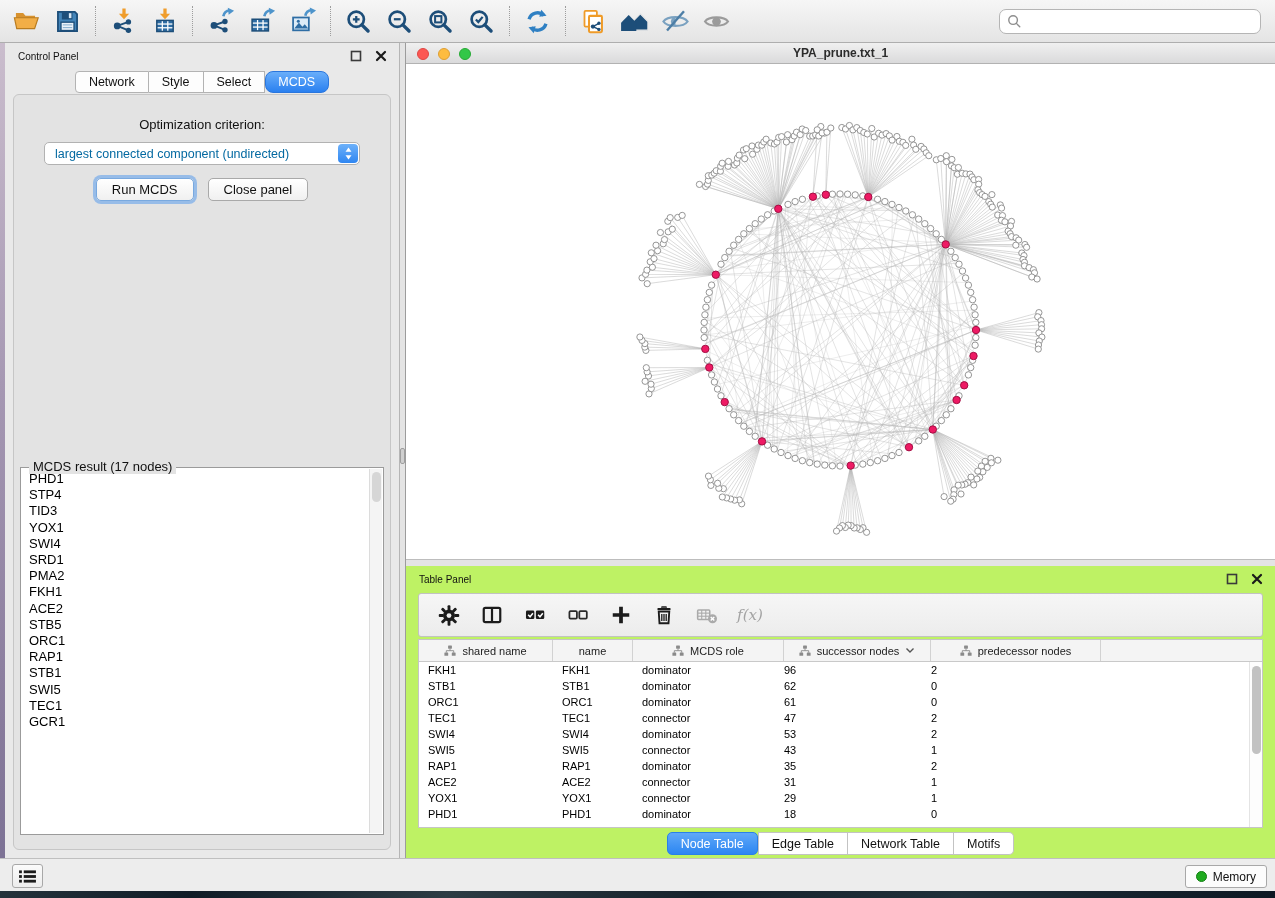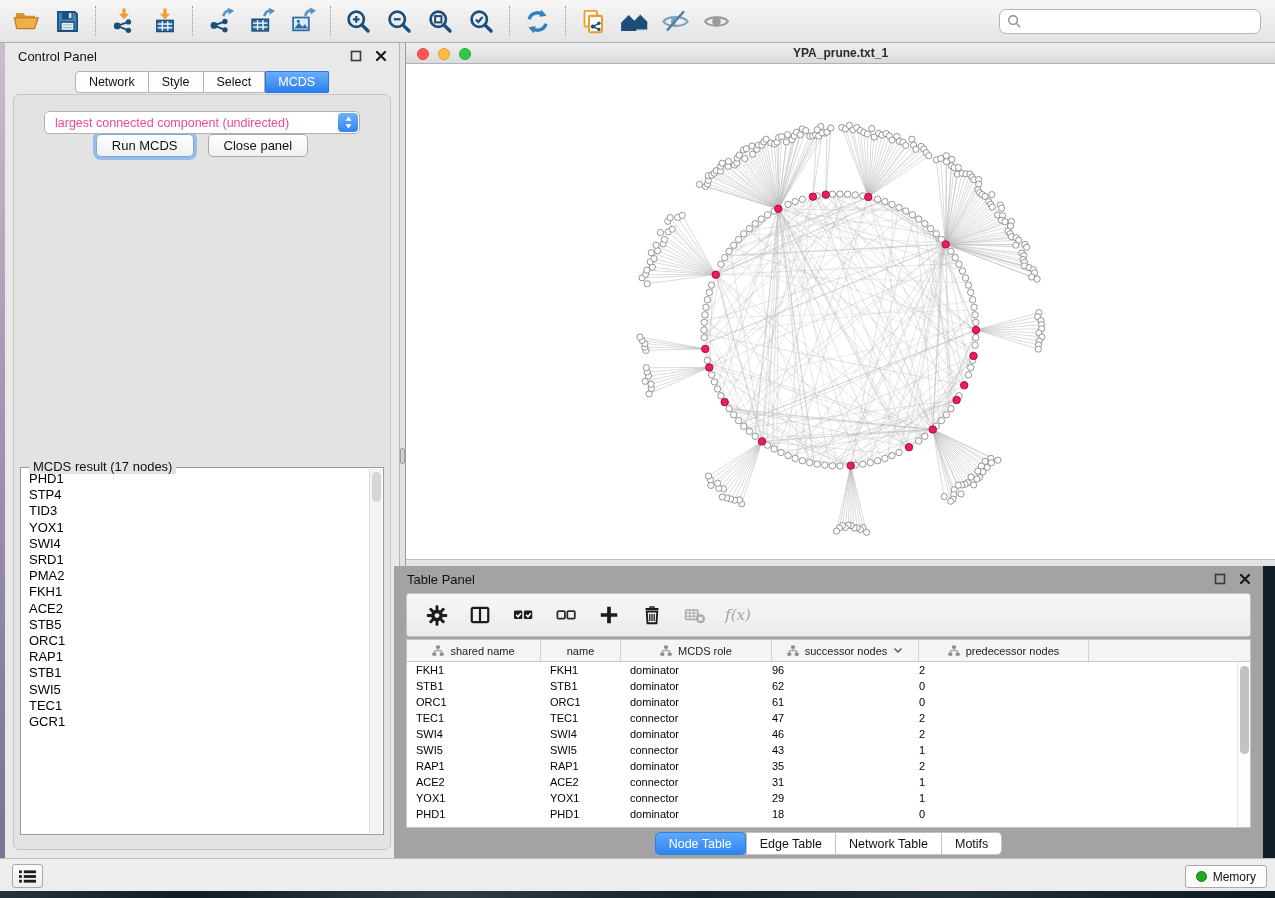--- a/index.html
+++ b/index.html
@@ -19,39 +19,39 @@
   .searchbox input { border:none; outline:none; flex:1; font-size:12px; font-family:"Liberation Sans",sans-serif; background:transparent; height:100%; }
 
   
   .left-strip { position:absolute; left:0; top:43px; width:5px; height:848px;
     background:linear-gradient(#cabdcd,#a698b3 40%,#887b9c 80%,#7a7093); }
   .bottom-strip { position:absolute; left:0; top:891px; width:1275px; height:7px;
     background:linear-gradient(90deg,#25333c,#101c27 15%,#2d3c44 35%,#16222c 55%,#20303a 75%,#0d1823); }
 
   
   .panel-titlebar { position:relative; height:26px; display:flex; align-items:center; padding-left:13px;
-    font-size:13px; color:#111; }
+    font-size:10px; color:#111; }
   .pt-icons { position:absolute; right:12px; top:7px; display:flex; gap:13px; align-items:center; }
   .pt-icons span { display:flex; }
 
   
   .control-panel { position:absolute; left:5px; top:43px; width:395px; height:815px; background:#e9e9e9;
     border-right:1px solid #b5b5b5; }
   .cp-tabs { position:absolute; top:28px; left:0; width:100%; height:22px; display:flex; justify-content:center; z-index:2; }
   .cp-tab { font-size:12.5px; padding:3px 13px; background:#fdfdfd; border:1px solid #b3b3b3; border-left:none; color:#111; }
   .cp-tab:first-child { border-left:1px solid #b3b3b3; border-radius:4px 0 0 4px; }
-  .cp-tab.active { background:linear-gradient(#69aefa,#2a80f0); color:#fff; border:1px solid #2a76dd; border-radius:1px;padding-left:12px; }
+  .cp-tab.active { background:linear-gradient(#69aefa,#2a80f0); color:#fff; border:1px solid #2a76dd; border-radius:8px;padding-left:12px; }
   .cp-body { position:absolute; left:8px; right:8px; top:51px; bottom:8px; background:#e3e3e3;
     border:1px solid #c6c6c6; border-radius:6px; }
   .opt-label { margin-top:22px; text-align:center; font-size:13px; color:#111; }
-  .dropdown { position:relative; width:316px; height:23px; margin:16px auto 0; background:#fff; border:1px solid #b2b2b2;
-    border-radius:5px; font-size:12.5px; color:#ec4899; display:flex; align-items:center; padding-left:10px; }
+  .dropdown { position:relative; width:316px; height:23px; margin:10px auto 0; background:#fff; border:1px solid #b2b2b2;
+    border-radius:5px; font-size:12.5px; color:#0369a1; display:flex; align-items:center; padding-left:10px; }
   .dd-stepper { position:absolute; right:1px; top:1px; bottom:1px; width:20px; border-radius:4px;
     background:linear-gradient(#6db1fa,#2f86f1); display:flex; align-items:center; justify-content:center; }
-  .btn-row { display:flex; justify-content:center; gap:14px; }
+  .btn-row { margin-top:13px; display:flex; justify-content:center; gap:14px; }
   .btn { font-size:13px; font-family:"Liberation Sans",sans-serif; padding:3px 15px; border-radius:5px;
     background:linear-gradient(#ffffff,#f0f0f0); border:1px solid #a9a9a9; color:#111; }
   .btn.focused { box-shadow:0 0 0 3px rgba(110,168,235,.65); border-color:#79a9df; }
   .mcds-box { position:absolute; left:6px; right:6px; top:372px; height:368px; background:#fff; border:1px solid #9b9b9b; }
   .mcds-title { position:absolute; top:-9px; left:8px; font-size:13px; color:#111; background:#e3e3e3; padding:0 4px; }
   .mcds-list { position:absolute; left:1px; top:3px; right:15px; bottom:1px; overflow:hidden; list-style:none; }
   .mcds-list li { font-size:13px; line-height:16.2px; padding-left:7px; color:#000; }
   .mcds-scroll { position:absolute; right:1px; top:1px; bottom:1px; width:13px; background:#f4f4f4; border-left:1px solid #dcdcdc; }
   .mcds-thumb { width:9px; height:30px; margin:3px auto 0; background:#d6d6d6; border-radius:5px; }
 
@@ -66,21 +66,21 @@
   .net-titlebar { position:relative; height:21px; background:linear-gradient(#f0f0f0,#dadadb); border-bottom:1px solid #b2b2b2; }
   .lights { position:absolute; left:11px; top:5px; display:flex; gap:9px; }
   .light { width:12px; height:12px; border-radius:50%; }
   .light.red { background:#fc5753; border:1px solid #df4744; }
   .light.yellow { background:#fdbc40; border:1px solid #de9f34; }
   .light.green { background:#33c748; border:1px solid #27aa35; }
   .net-title { position:absolute; left:0; right:0; top:3px; text-align:center; font-size:12px; font-weight:700; color:#2b2b2b; }
   #net-svg { display:block; background:#fff; }
 
   
-  .table-panel { position:absolute; left:394px; top:566px; width:869px; height:292px; background:#a3a3a3; }
+  .table-panel { position:absolute; left:406px; top:566px; width:869px; height:292px; background:#bef264; }
   .tp-toolbar { position:absolute; left:12px; right:12px; top:27px; height:44px;
     background:linear-gradient(#f6f6f6,#ececec); border:1px solid #c2c2c2; border-radius:3px;
     display:flex; align-items:center; padding-left:16px; gap:15px; }
   .tp-btn { width:28px; height:30px; display:flex; align-items:center; justify-content:center; background:transparent; border:none; }
   .ttable { position:absolute; left:12px; top:73px; width:845px; height:189px; background:#fff; border:1px solid #c5c5c5; overflow:hidden; }
   .thead { display:flex; height:22px; background:#f4f4f4; border-bottom:1px solid #c9c9c9; }
   .th { display:flex; align-items:center; justify-content:center; gap:6px; font-size:11px; color:#222;
     border-right:1px solid #d2d2d2; overflow:hidden; }
   .th.filler { border-right:none; flex:1; }
   .trow { display:flex; height:16px; }
@@ -293,20 +293,21 @@
           </span>
       </span>
     </div>
     <div class="cp-tabs" id="cp-tabs">
         <button class="cp-tab">Network</button>
         <button class="cp-tab">Style</button>
         <button class="cp-tab">Select</button>
         <button class="cp-tab active">MCDS</button>
       </div>
     <div class="cp-body">
+      <div class="opt-label">Optimization criterion:</div>
       <div class="dropdown">
         <span>largest connected component (undirected)</span>
         <span class="dd-stepper">
           <svg viewBox="0 0 10 16" width="9" height="15">
               <path d="M5 1.2L8.3 6H1.7z" fill="#fff"></path>
               <path d="M5 14.8L1.7 10h6.6z" fill="#fff"></path>
             </svg>
         </span>
       </div>
       <div class="btn-row">
@@ -1286,21 +1287,21 @@
             <div class="td l" style="width: 134px;">TEC1</div>
             <div class="td l" style="width: 80px;">TEC1</div>
             <div class="td l" style="width: 151px;">connector</div>
             <div class="td r" style="width: 147px;">47</div>
             <div class="td r" style="width: 170px;">2</div>
           </div>
           <div class="trow">
             <div class="td l" style="width: 134px;">SWI4</div>
             <div class="td l" style="width: 80px;">SWI4</div>
             <div class="td l" style="width: 151px;">dominator</div>
-            <div class="td r" style="width: 147px;">46</div>
+            <div class="td r" style="width: 147px;">53</div>
             <div class="td r" style="width: 170px;">2</div>
           </div>
           <div class="trow">
             <div class="td l" style="width: 134px;">SWI5</div>
             <div class="td l" style="width: 80px;">SWI5</div>
             <div class="td l" style="width: 151px;">connector</div>
             <div class="td r" style="width: 147px;">43</div>
             <div class="td r" style="width: 170px;">1</div>
           </div>
           <div class="trow">

